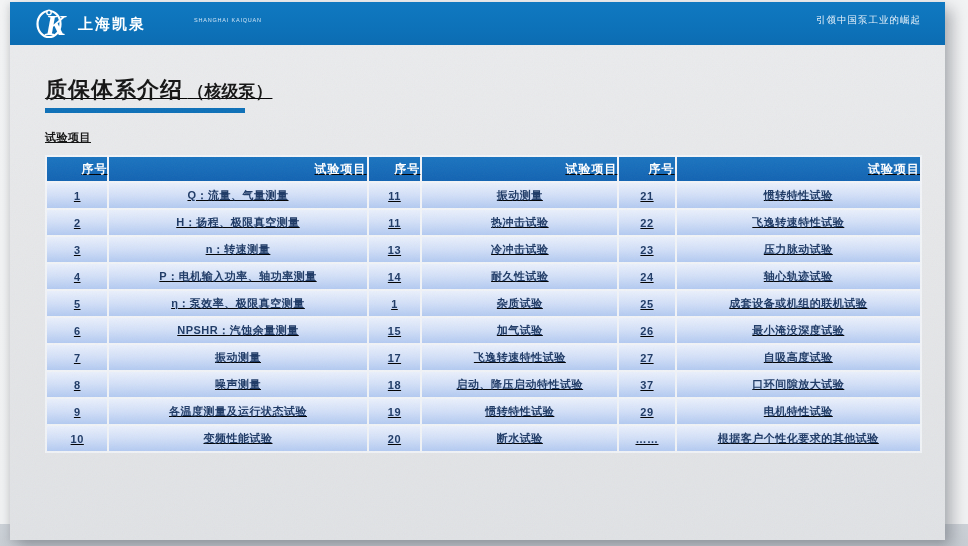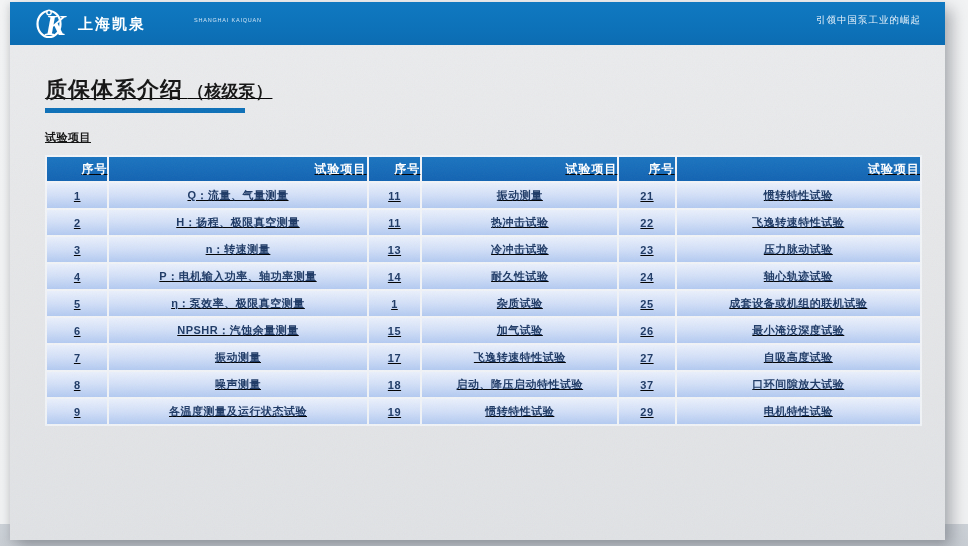--- a/index.html
+++ b/index.html
@@ -198,16 +198,24 @@
         <td>口环间隙放大试验</td>
       </tr>
       <tr>
         <td>9</td>
         <td>各温度测量及运行状态试验</td>
         <td>19</td>
         <td>惯转特性试验</td>
         <td>29</td>
         <td>电机特性试验</td>
       </tr>
+      <tr>
+        <td>10</td>
+        <td>变频性能试验</td>
+        <td>20</td>
+        <td>断水试验</td>
+        <td>……</td>
+        <td>根据客户个性化要求的其他试验</td>
+      </tr>
     </tbody>
       </table>
   </div>
 </div>
 
 </body></html>

